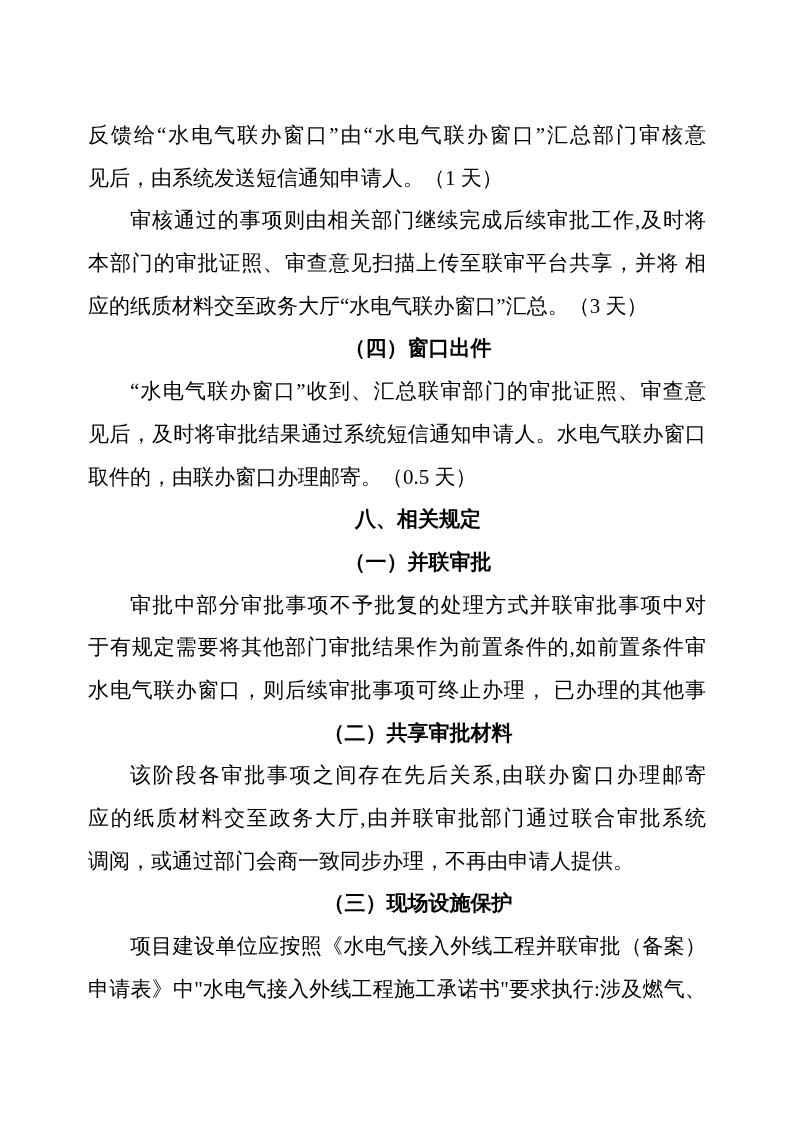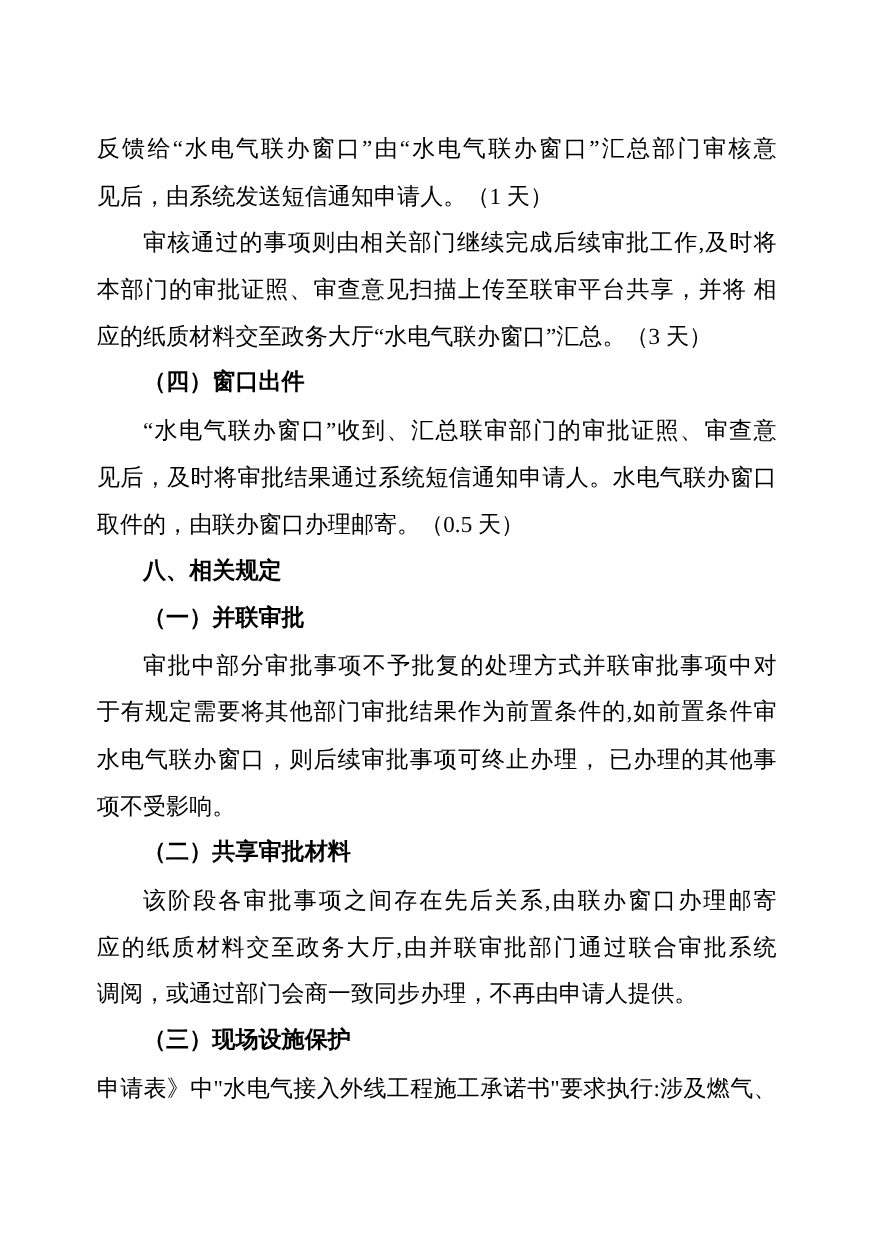--- a/index.html
+++ b/index.html
@@ -36,20 +36,21 @@
       overflow: hidden;
     }
     
     .j {
       text-align: justify;
       text-align-last: justify;
     }
     
     .ind {
       text-indent: 42px;
+      text-align: center;
     }
     
     .h {
       font-family: "Liberation Sans", sans-serif;
       font-weight: bold;
     }
   </style>
 </head>
 <body>
 
@@ -62,21 +63,21 @@
     <div class="line">应的纸质材料交至政务大厅“水电气联办窗口”汇总。（3 天）</div>
     <div class="line h ind">（四）窗口出件</div>
     <div class="line ind j">“水电气联办窗口”收到、汇总联审部门的审批证照、审查意</div>
     <div class="line j">见后，及时将审批结果通过系统短信通知申请人。水电气联办窗口</div>
     <div class="line">取件的，由联办窗口办理邮寄。（0.5 天）</div>
     <div class="line h ind">八、相关规定</div>
     <div class="line h ind">（一）并联审批</div>
     <div class="line ind j">审批中部分审批事项不予批复的处理方式并联审批事项中对</div>
     <div class="line j">于有规定需要将其他部门审批结果作为前置条件的,如前置条件审</div>
     <div class="line j">水电气联办窗口，则后续审批事项可终止办理， 已办理的其他事</div>
-    <div class="line">项不受影响。</div>
     <div class="line h ind">（二）共享审批材料</div>
     <div class="line ind j">该阶段各审批事项之间存在先后关系,由联办窗口办理邮寄</div>
     <div class="line j">应的纸质材料交至政务大厅,由并联审批部门通过联合审批系统</div>
     <div class="line">调阅，或通过部门会商一致同步办理，不再由申请人提供。</div>
     <div class="line h ind">（三）现场设施保护</div>
+    <div class="line ind j">项目建设单位应按照《水电气接入外线工程并联审批（备案）</div>
     <div class="line j">申请表》中"水电气接入外线工程施工承诺书"要求执行:涉及燃气、</div>
   </div>
 </main>
 
 </body></html>

